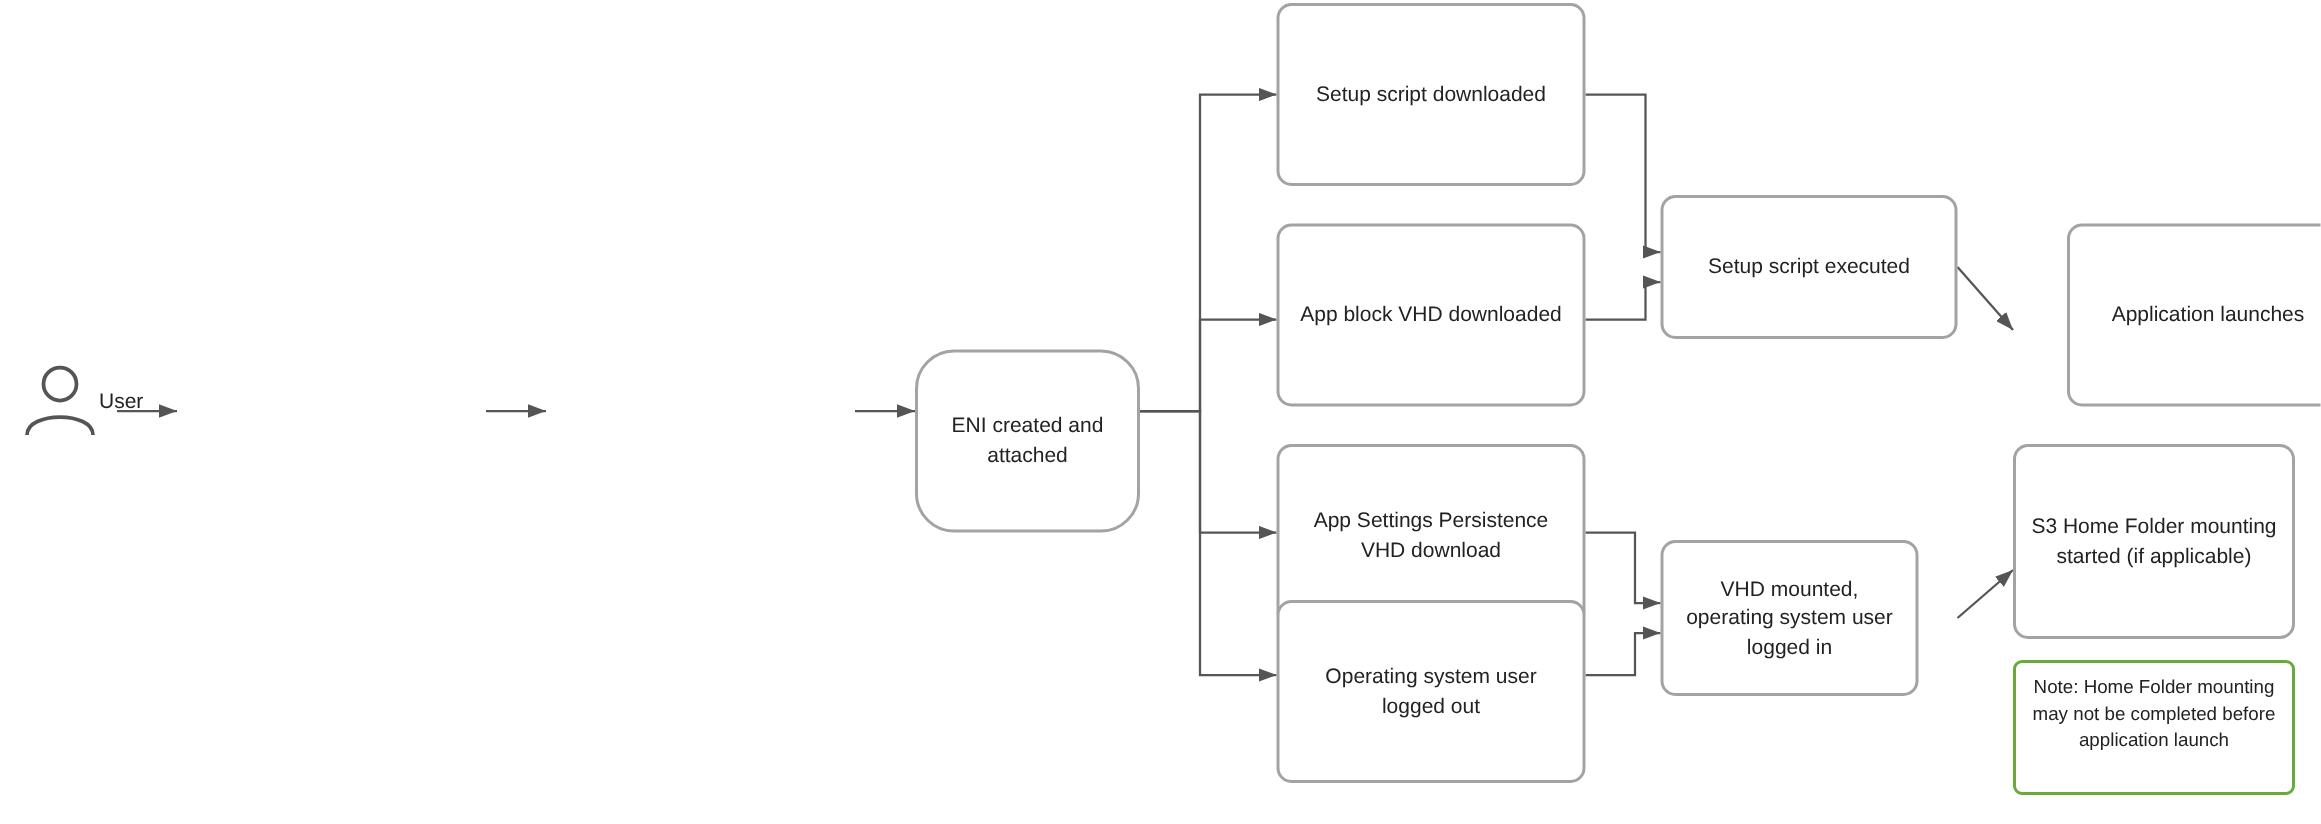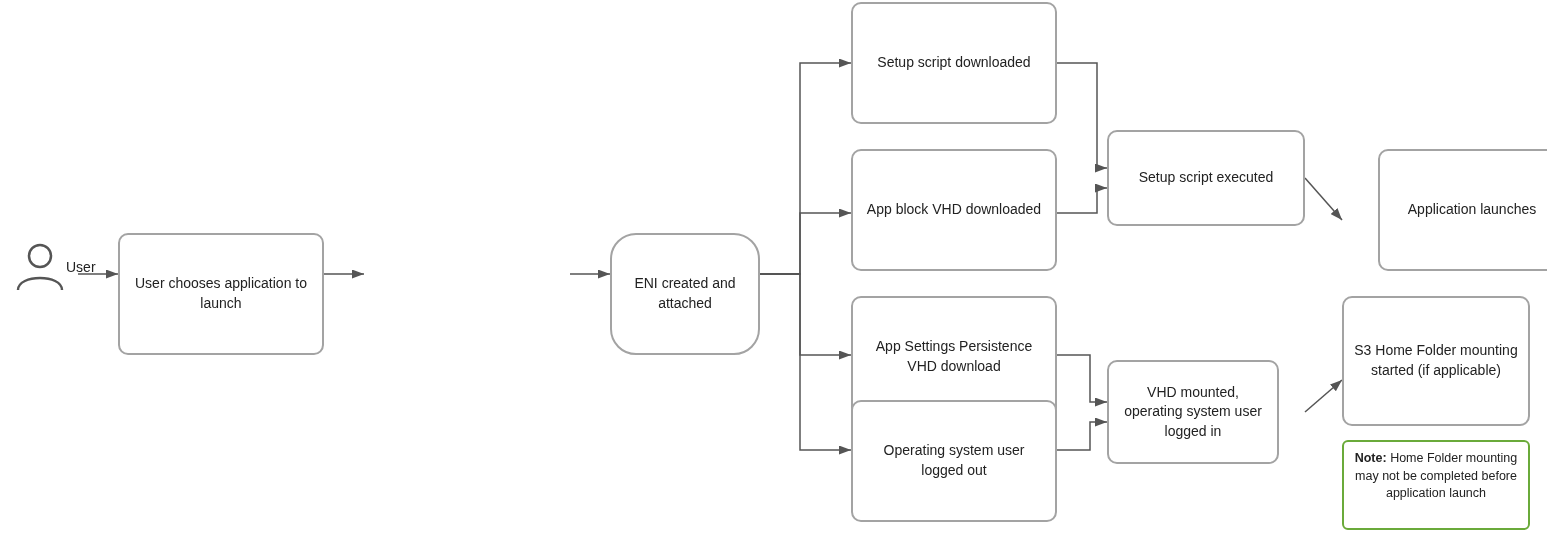--- a/index.html
+++ b/index.html
@@ -35,21 +35,21 @@
       border: 2px solid #6aaa3a;
       border-radius: 6px;
       background: #fff;
       font-size: 12.5px;
       color: #222;
       padding: 8px 10px;
       line-height: 1.4;
       text-align: center;
     }
     .node-note .note-label {
-      font-weight: bold;
+      font-weight: normal;
     }
     svg.arrows {
       position: absolute;
       top: 0; left: 0;
       width: 1547px;
       height: 549px;
       pointer-events: none;
     }
     
     .user-icon {
@@ -109,23 +109,20 @@
   </svg>
 
   <div class="user-icon" style="left:14px; top:240px;">
     <svg viewBox="0 0 52 52">
       <circle cx="26" cy="16" r="11" stroke="#555" stroke-width="2.5" fill="none"></circle>
       <path d="M4,50 C4,34 48,34 48,50" stroke="#555" stroke-width="2.5" fill="none"></path>
     </svg>
     <div class="user-label">User</div>
   </div>
 
-  <div class="node" style="left:118px; top:233px; width:206px; height:122px;">
-    <span>User chooses application to launch</span>
-  </div>
 
 
   <div class="node" style="left:610px; top:233px; width:150px; height:122px;border-radius:26px;">
     <span>ENI created and attached</span>
   </div>
 
   <div class="node" style="left:851px; top:2px; width:206px; height:122px;">
     <span>Setup script downloaded</span>
   </div>
 

